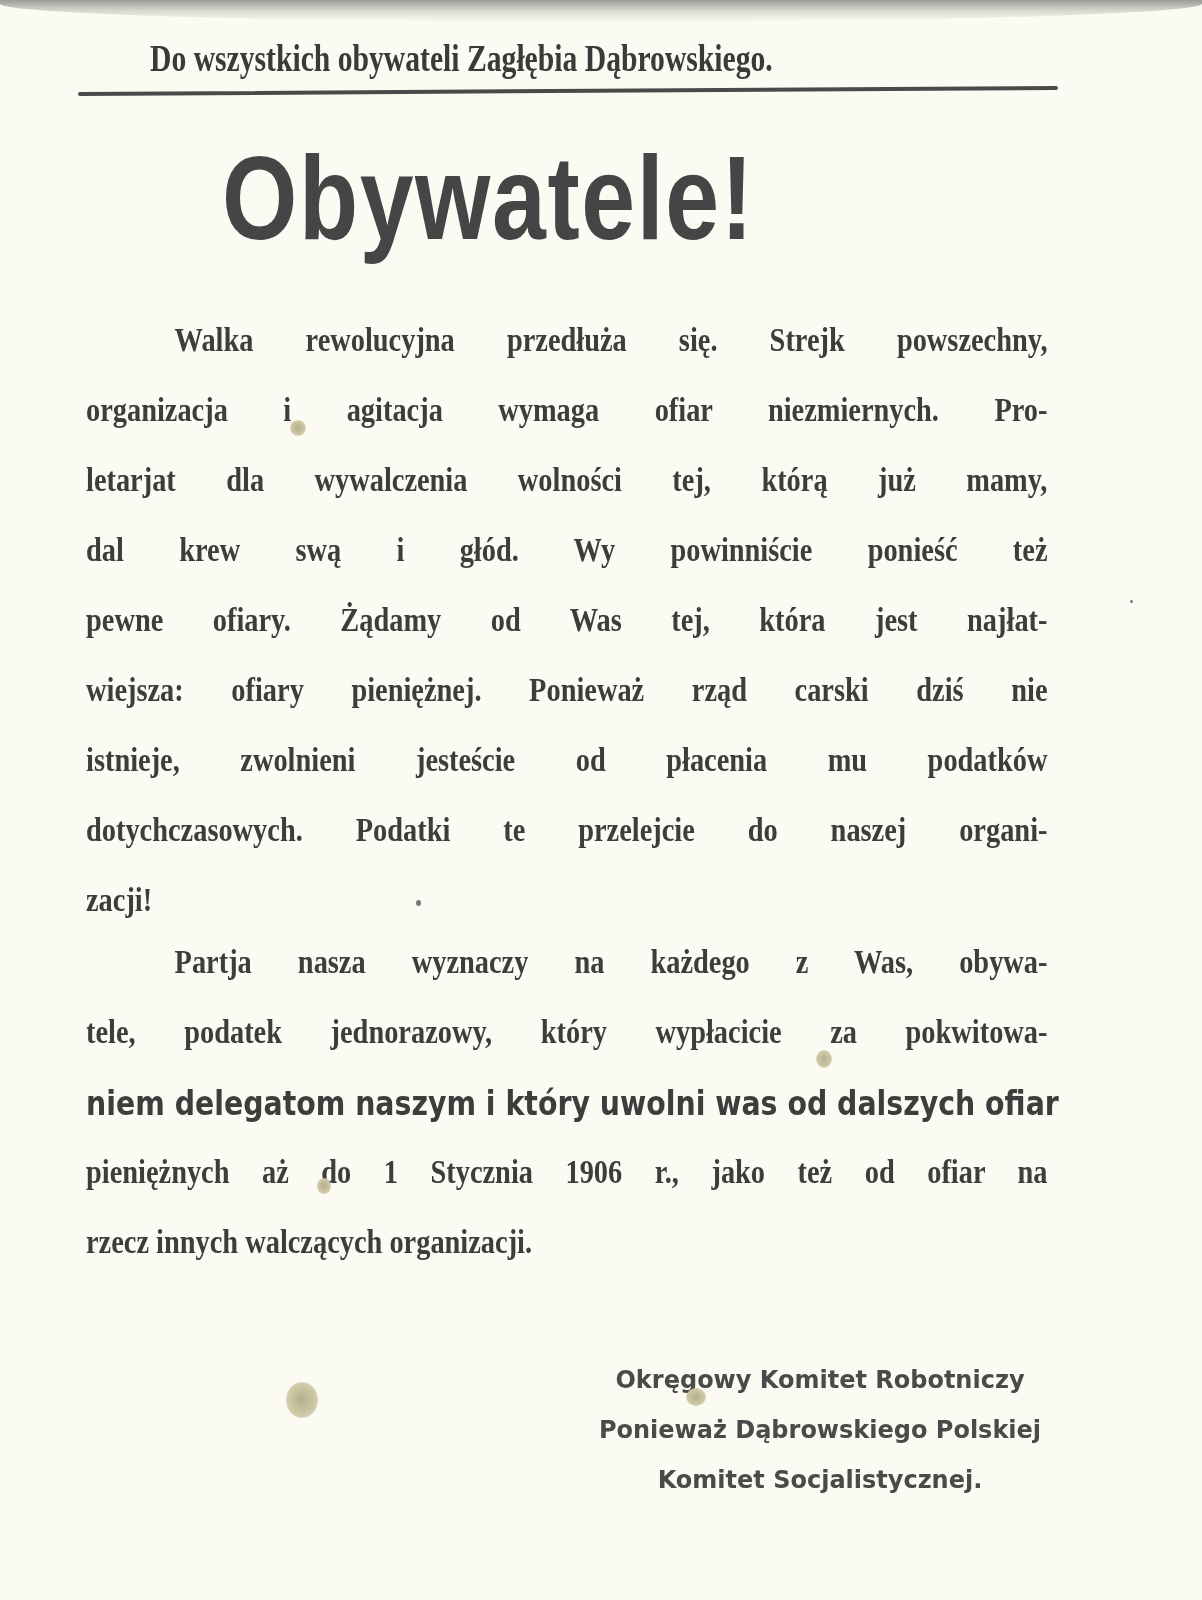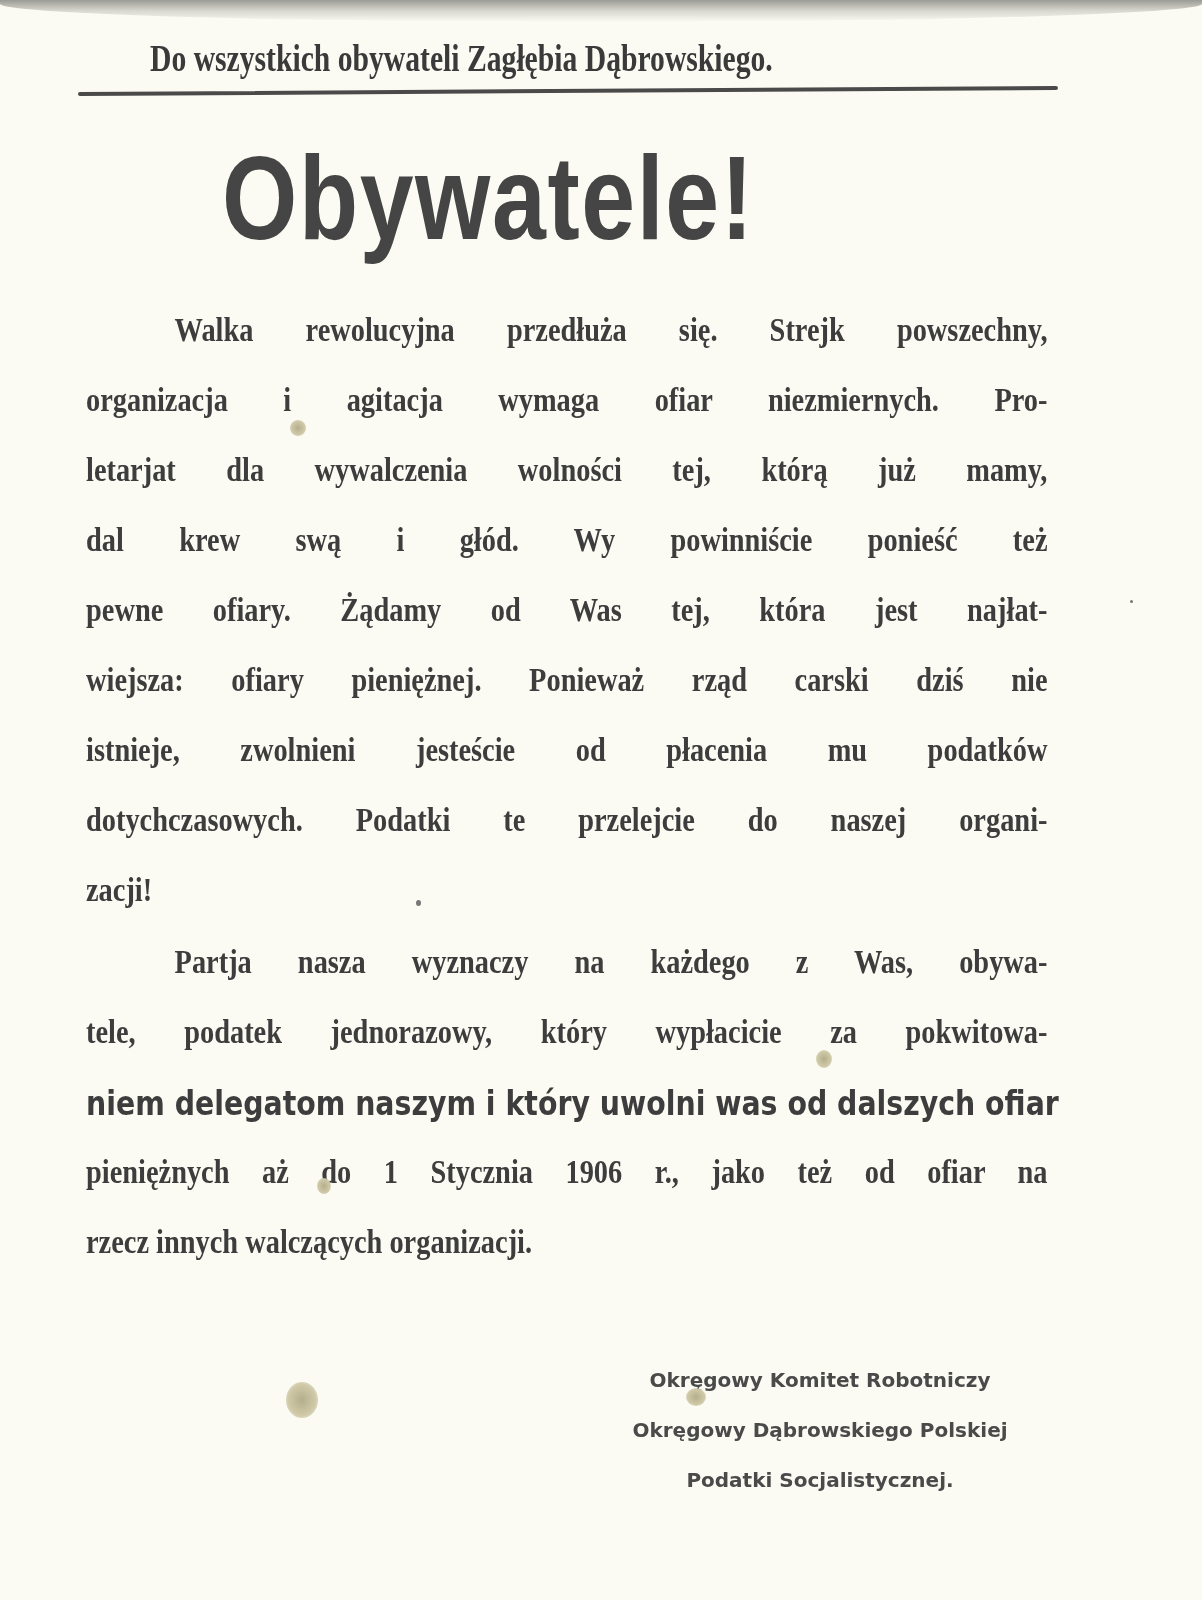--- a/index.html
+++ b/index.html
@@ -17,35 +17,35 @@
        font-weight:bold;font-size:118px;color:#454545;white-space:nowrap;
        transform:scaleX(0.82);transform-origin:left top;letter-spacing:2px;}
   .para{position:absolute;left:86px;width:960px;}
   .line{font-family:"Liberation Serif", serif;font-weight:bold;font-size:33px;height:70px;
        white-space:nowrap;text-align:justify;text-align-last:justify;color:#3d3d3d;
        transform:scaleX(0.86);transform-origin:left top;width:1118px;}
   .line.last{text-align-last:left;}
   .line.indent{padding-left:103px;width:1015px;}
   .line.sans{font-family:"DejaVu Sans", sans-serif;}
   .sig{position:absolute;left:580px;top:1355px;width:480px;text-align:center;
-       font-family:"DejaVu Sans", sans-serif;font-weight:bold;font-size:20px;color:#4a4a4a;line-height:50px;}
+       font-family:"DejaVu Sans", sans-serif;font-weight:bold;font-size:24px;color:#4a4a4a;line-height:50px;}
   .spot{position:absolute;border-radius:50%;background:radial-gradient(#b4ae8c,#cfc9a8 60%,rgba(230,225,200,0) 100%);}
   .speck{position:absolute;background:#777;border-radius:50%;}
 </style>
 </head>
 <body>
 
 <div class="topshade"></div>
 
 <div class="header">Do wszystkich obywateli Zagłębia Dąbrowskiego.</div>
 <div class="rule"></div>
 
 <div class="title">Obywatele!</div>
 
-<div class="para" style="top:312px;">
+<div class="para" style="top:322px;">
   <div class="line indent">Walka rewolucyjna przedłuża się. Strejk powszechny,</div>
   <div class="line">organizacja i agitacja wymaga ofiar niezmiernych. Pro-</div>
   <div class="line">letarjat dla wywalczenia wolności tej, którą już mamy,</div>
   <div class="line">dal krew swą i głód. Wy powinniście ponieść też</div>
   <div class="line">pewne ofiary. Żądamy od Was tej, która jest najłat-</div>
   <div class="line">wiejsza: ofiary pieniężnej. Ponieważ rząd carski dziś nie</div>
   <div class="line">istnieje, zwolnieni jesteście od płacenia mu podatków</div>
   <div class="line">dotychczasowych. Podatki te przelejcie do naszej organi-</div>
   <div class="line last">zacji!</div>
 </div>
@@ -53,22 +53,22 @@
 <div class="para" style="top:944px;">
   <div class="line indent">Partja nasza wyznaczy na każdego z Was, obywa-</div>
   <div class="line">tele, podatek jednorazowy, który wypłacicie za pokwitowa-</div>
   <div class="line sans">niem delegatom naszym i który uwolni was od dalszych ofiar</div>
   <div class="line">pieniężnych aż do 1 Stycznia 1906 r., jako też od ofiar na</div>
   <div class="line last">rzecz innych walczących organizacji.</div>
 </div>
 
 <div class="sig">
   <div>Okręgowy Komitet Robotniczy</div>
-  <div>Okręgowy Dąbrowskiego Polskiej</div>
-  <div>Podatki Socjalistycznej.</div>
+  <div>Ponieważ Dąbrowskiego Polskiej</div>
+  <div>Komitet Socjalistycznej.</div>
 </div>
 
 <div class="spot" style="left:286px;top:1382px;width:32px;height:36px;"></div>
 <div class="spot" style="left:290px;top:420px;width:16px;height:16px;"></div>
 <div class="spot" style="left:816px;top:1050px;width:16px;height:18px;"></div>
 <div class="spot" style="left:317px;top:1178px;width:14px;height:16px;"></div>
 <div class="spot" style="left:686px;top:1388px;width:20px;height:18px;"></div>
 <div class="speck" style="left:416px;top:900px;width:5px;height:6px;"></div>
 <div class="speck" style="left:1130px;top:600px;width:3px;height:3px;"></div>
 

